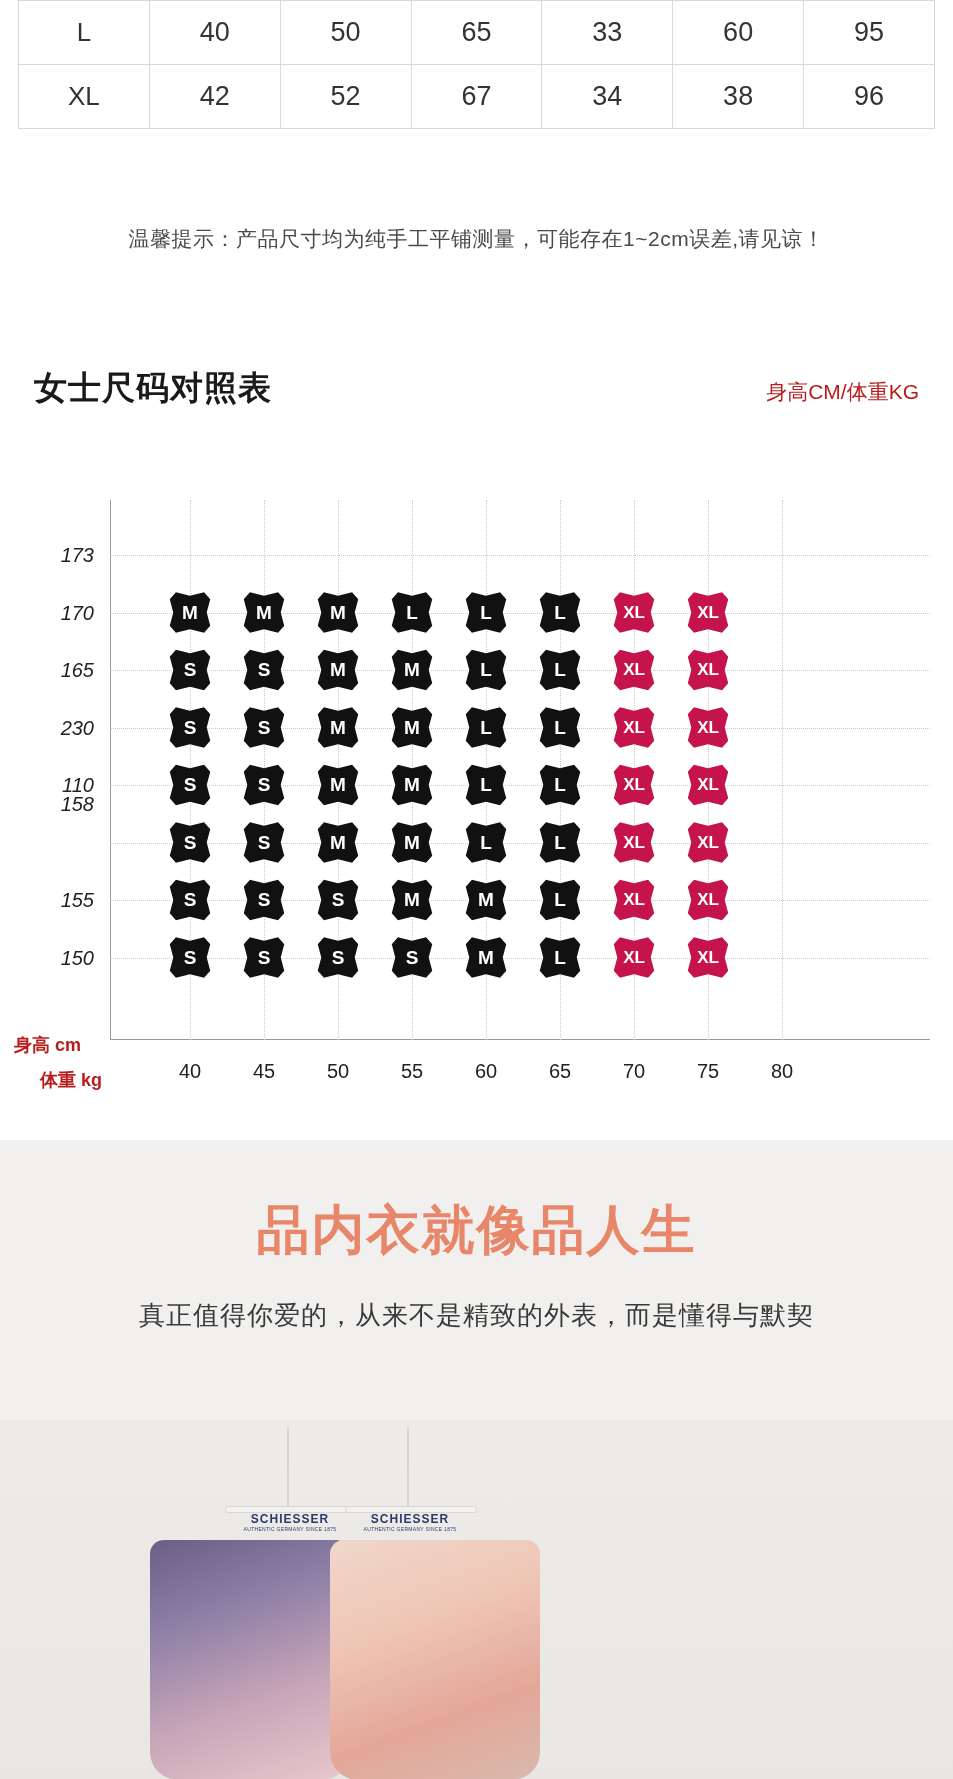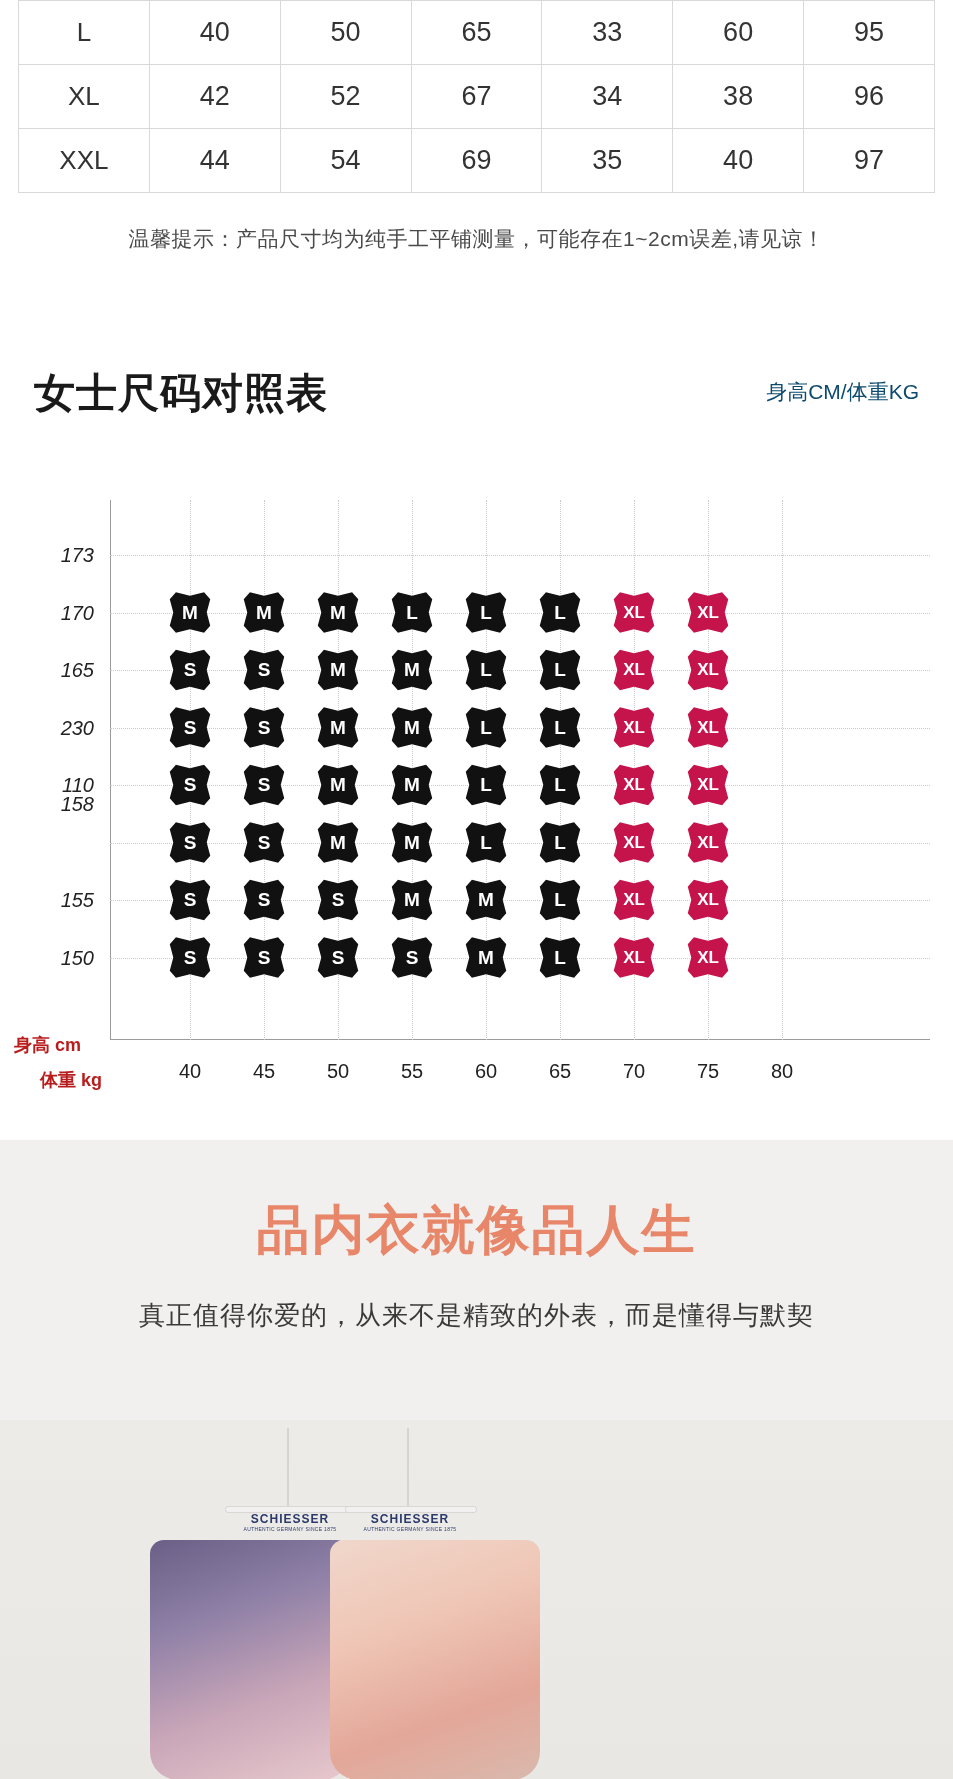--- a/index.html
+++ b/index.html
@@ -29,26 +29,26 @@
     position:absolute; left:0; top:225px; width:953px;
     text-align:center;
     font-size:21px;
     color:#4a4a4a;
     letter-spacing:0.5px;
   }
 
   
   .chart-title {
     position:absolute; left:34px; top:366px;
-    font-size:41px; font-weight:bold; color:#1a1a1a;
+    font-size:33px; font-weight:bold; color:#1a1a1a;
     letter-spacing:1px;
   }
   .chart-unit {
     position:absolute; right:34px; top:378px;
-    font-size:21px; color:#0c4a6e;
+    font-size:21px; color:#b91c1c;
   }
 
   .plot {
     position:absolute;
     left:110px; top:500px;
     width:820px; height:540px;
   }
   .plot .axis-v { position:absolute; left:0; top:0; width:1px; height:540px; background:#9b9b9b; }
   .plot .axis-h { position:absolute; left:0; bottom:0; width:820px; height:1px; background:#9b9b9b; }
 
@@ -163,29 +163,20 @@
         <td>95</td>
       </tr>
       <tr>
         <td class="lbl">XL</td>
         <td>42</td>
         <td>52</td>
         <td>67</td>
         <td>34</td>
         <td>38</td>
         <td>96</td>
-      </tr>
-      <tr>
-        <td class="lbl">XXL</td>
-        <td>44</td>
-        <td>54</td>
-        <td>69</td>
-        <td>35</td>
-        <td>40</td>
-        <td>97</td>
       </tr>
     </tbody>
   </table>
 </div>
 
 <div class="tip">温馨提示：产品尺寸均为纯手工平铺测量，可能存在1~2cm误差,请见谅！</div>
 
 <div class="chart-title">女士尺码对照表</div>
 <div class="chart-unit">身高CM/体重KG</div>
 

